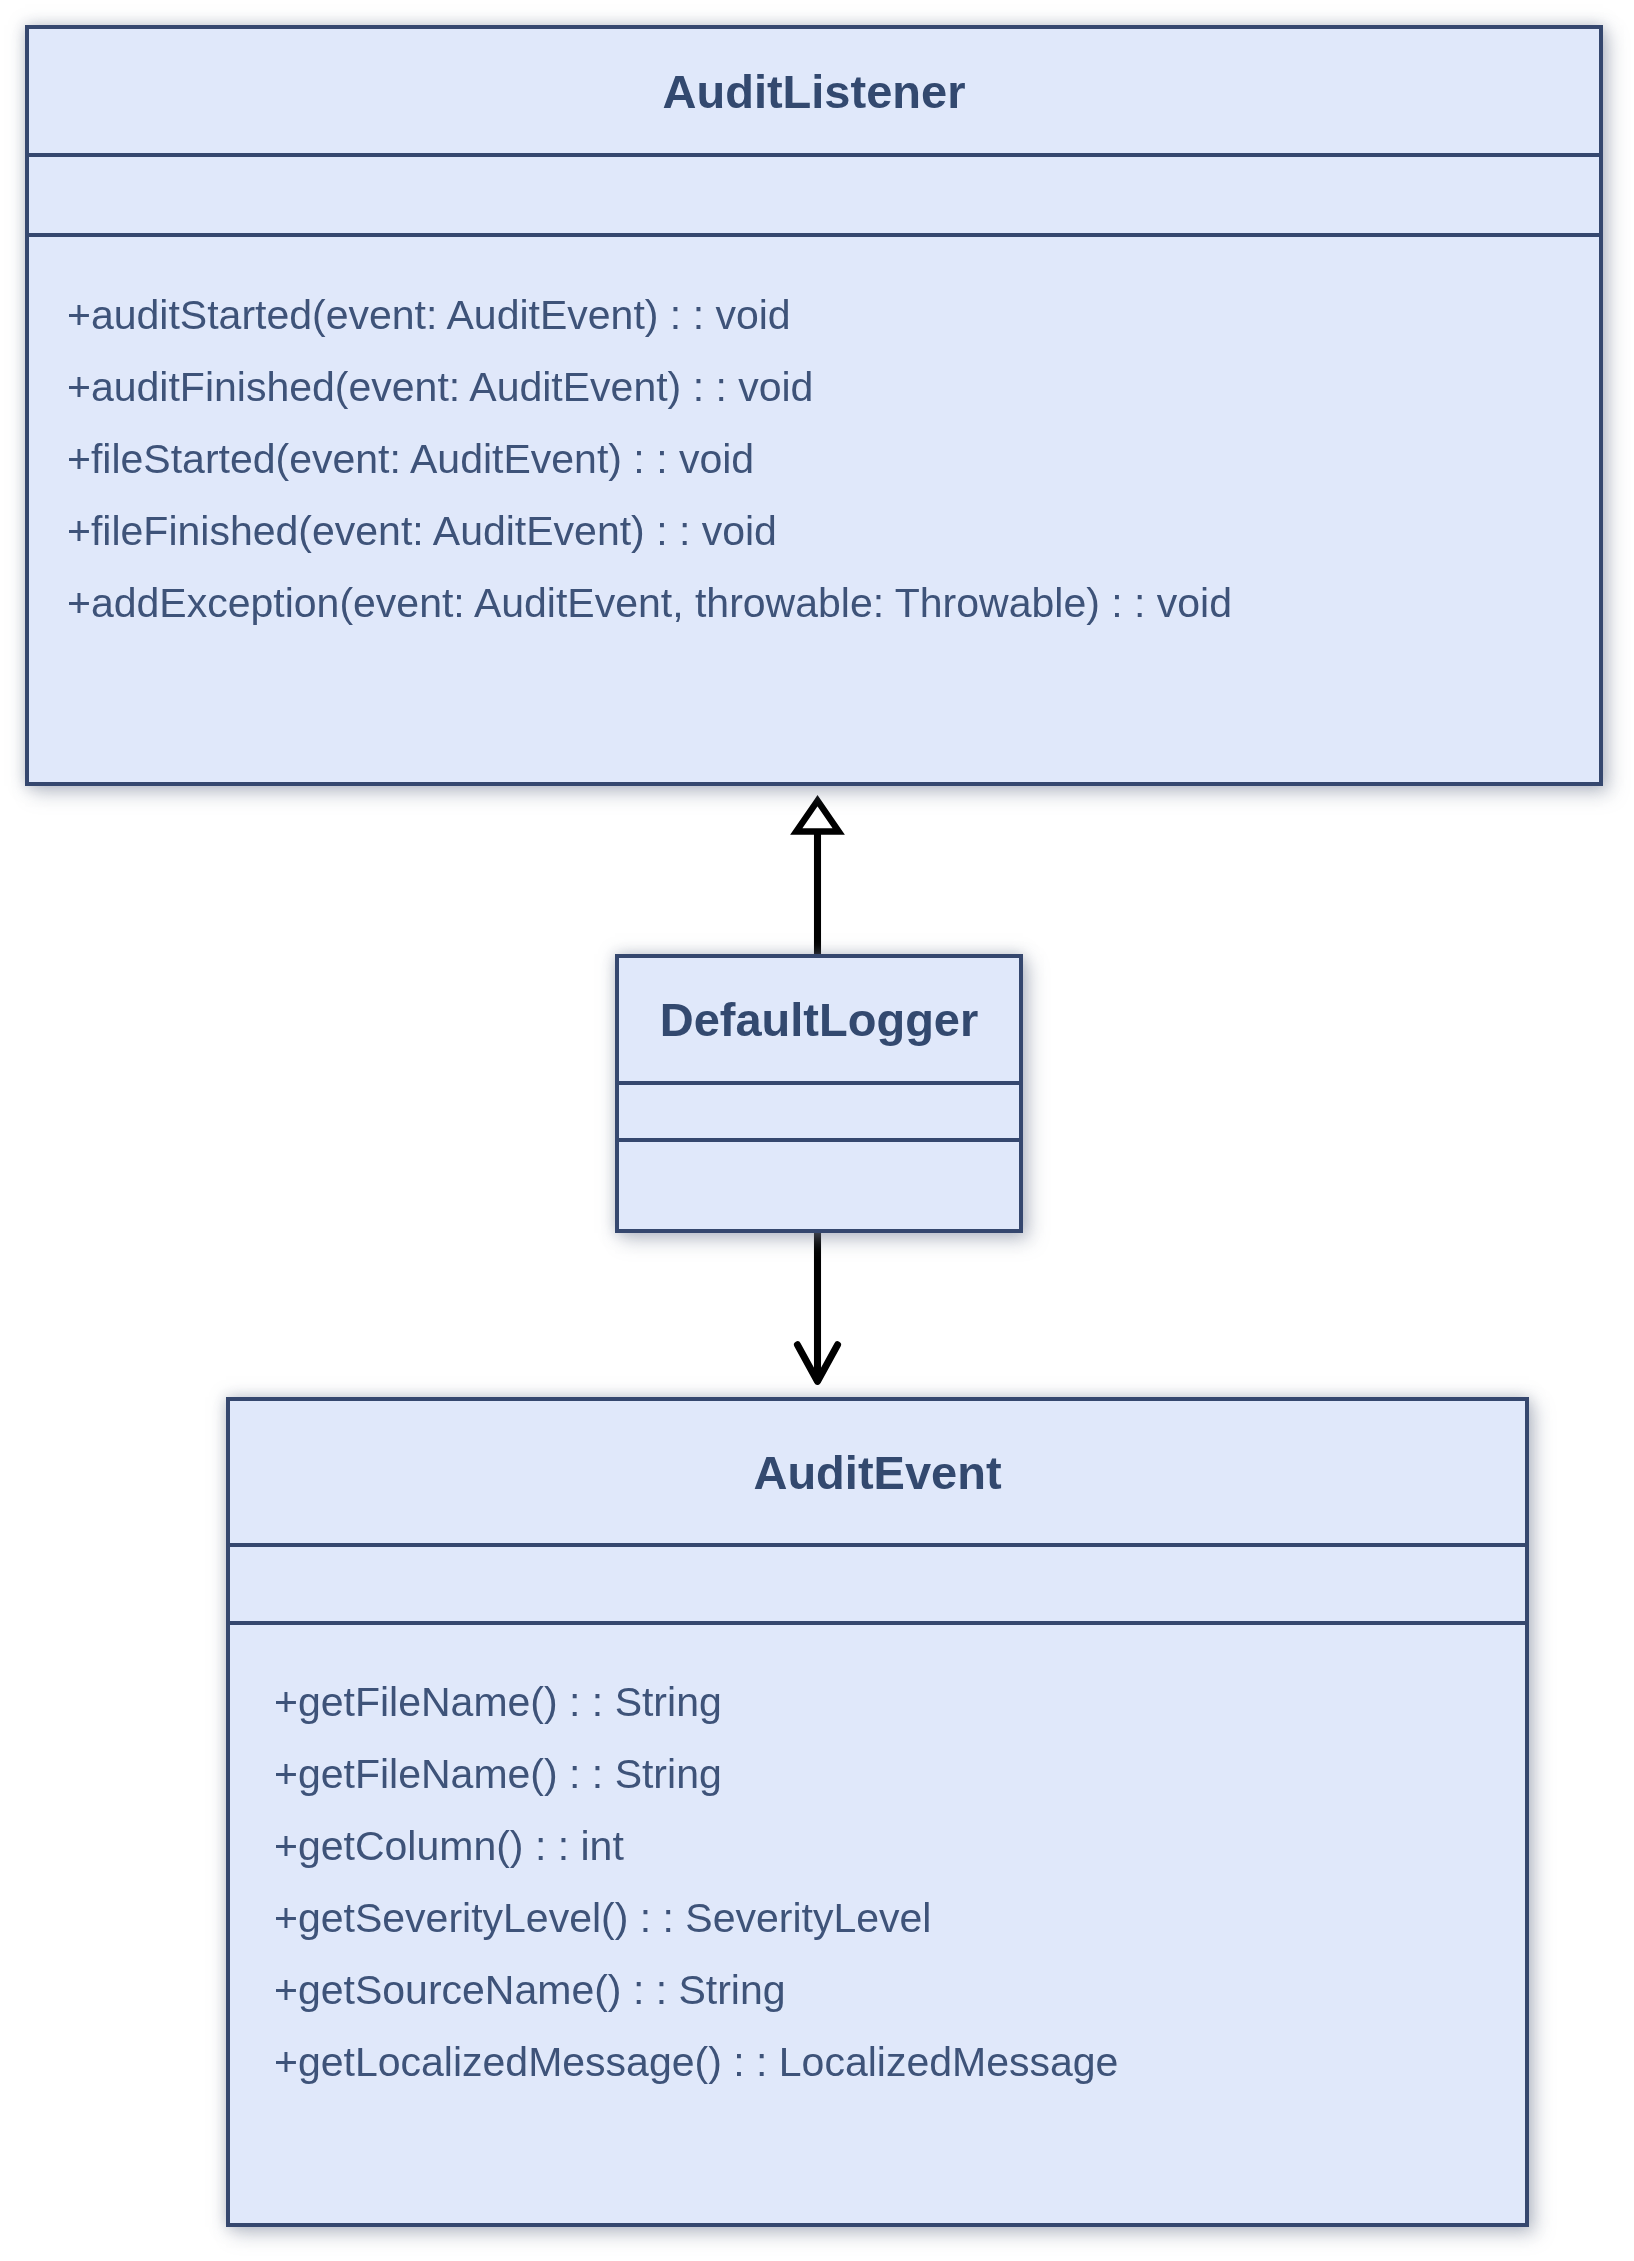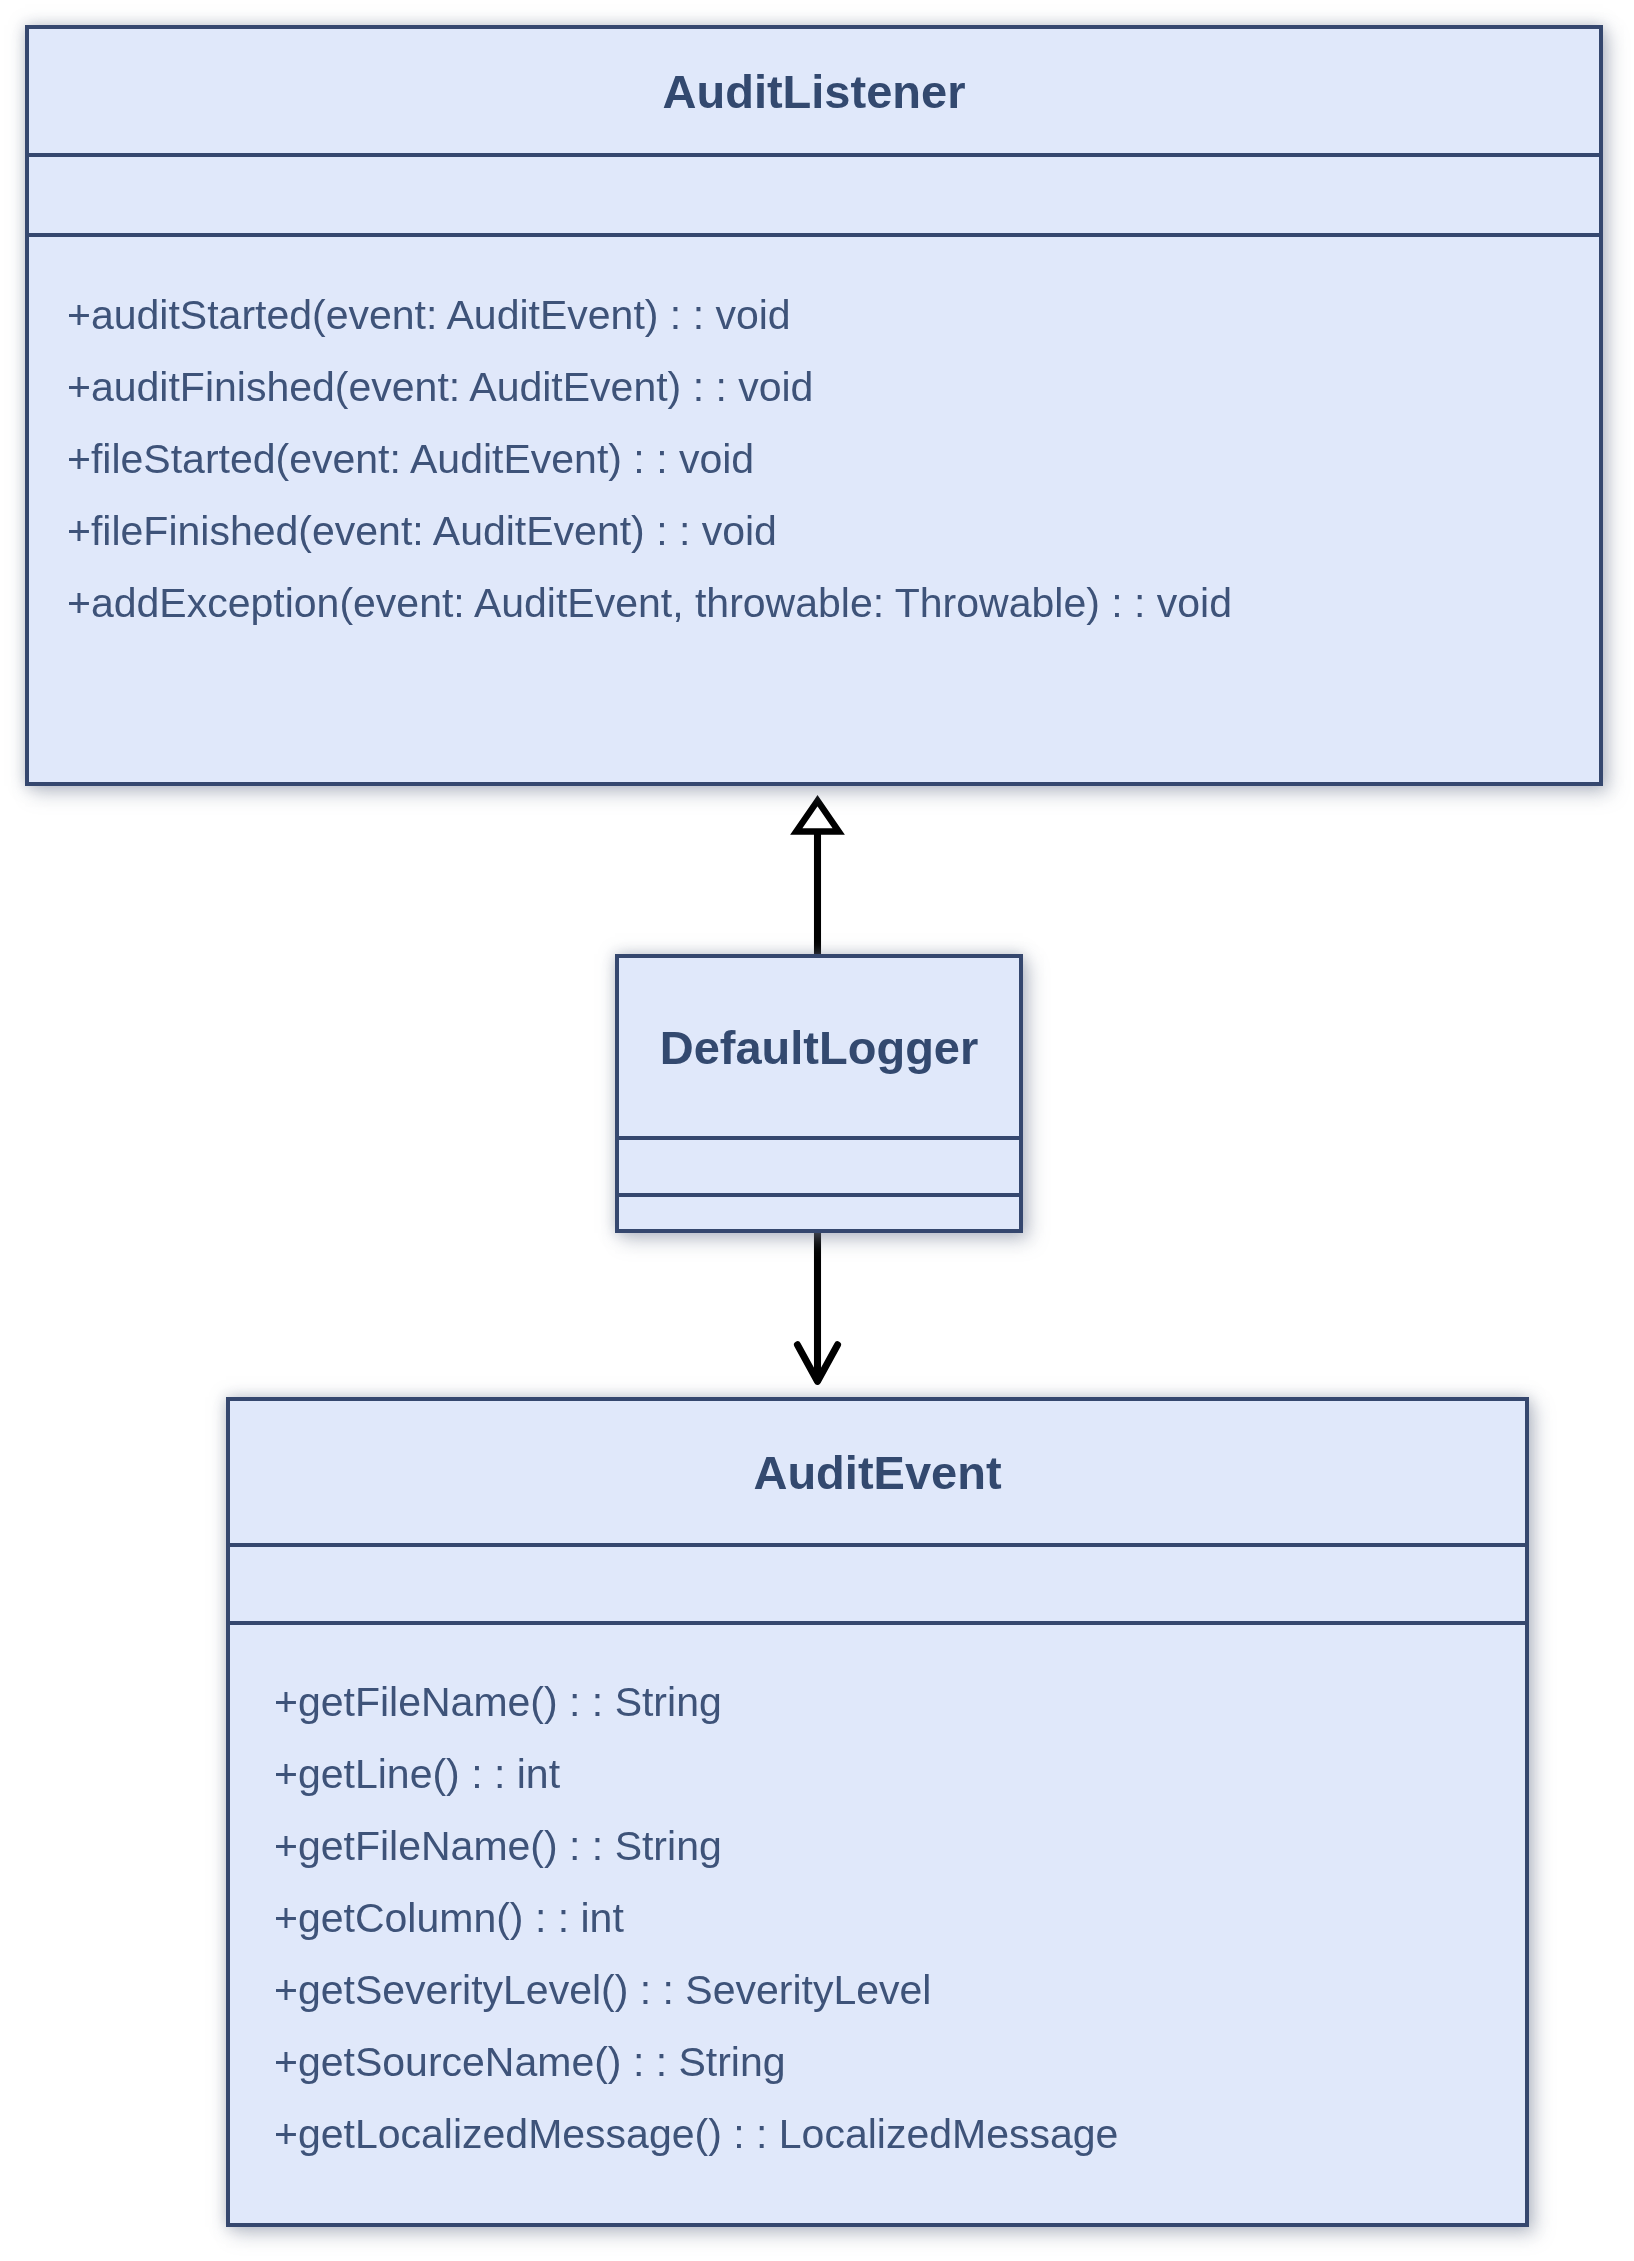--- a/index.html
+++ b/index.html
@@ -70,21 +70,21 @@
   .method-line { white-space: nowrap; }
 
   
   #box-auditlistener { left: 25px; top: 25px; width: 1578px; height: 761px; }
   #box-auditlistener .title   { height: 128px; }
   #box-auditlistener .attrs   { height: 80px; }
   #box-auditlistener .methods { padding: 42px 27px 0 38px; }
 
   
   #box-defaultlogger { left: 615px; top: 954px; width: 408px; height: 279px; }
-  #box-defaultlogger .title   { height: 182px; }
+  #box-defaultlogger .title   { height: 127px; }
   #box-defaultlogger .attrs   { height: 57px; }
   #box-defaultlogger .methods { padding: 0; }
 
   
   #box-auditevent { left: 226px; top: 1397px; width: 1303px; height: 830px; }
   #box-auditevent .title   { height: 146px; }
   #box-auditevent .attrs   { height: 78px; }
   #box-auditevent .methods { padding: 41px 23.6px 0 44px; }
 </style>
 </head>
@@ -125,21 +125,20 @@
     <div class="compartment methods"></div>
   </div>
 
   <div class="class-box" id="box-auditevent">
     <div class="compartment title">
       <span>AuditEvent</span>
     </div>
     <div class="compartment attrs"></div>
     <div class="compartment methods">
         <div class="method-line">+getFileName() : : String</div>
-        <div class="method-line">+getLine() : : int</div>
         <div class="method-line">+getFileName() : : String</div>
         <div class="method-line">+getColumn() : : int</div>
         <div class="method-line">+getSeverityLevel() : : SeverityLevel</div>
         <div class="method-line">+getSourceName() : : String</div>
         <div class="method-line">+getLocalizedMessage() : : LocalizedMessage</div>
       </div>
   </div>
 
 </div>
 

